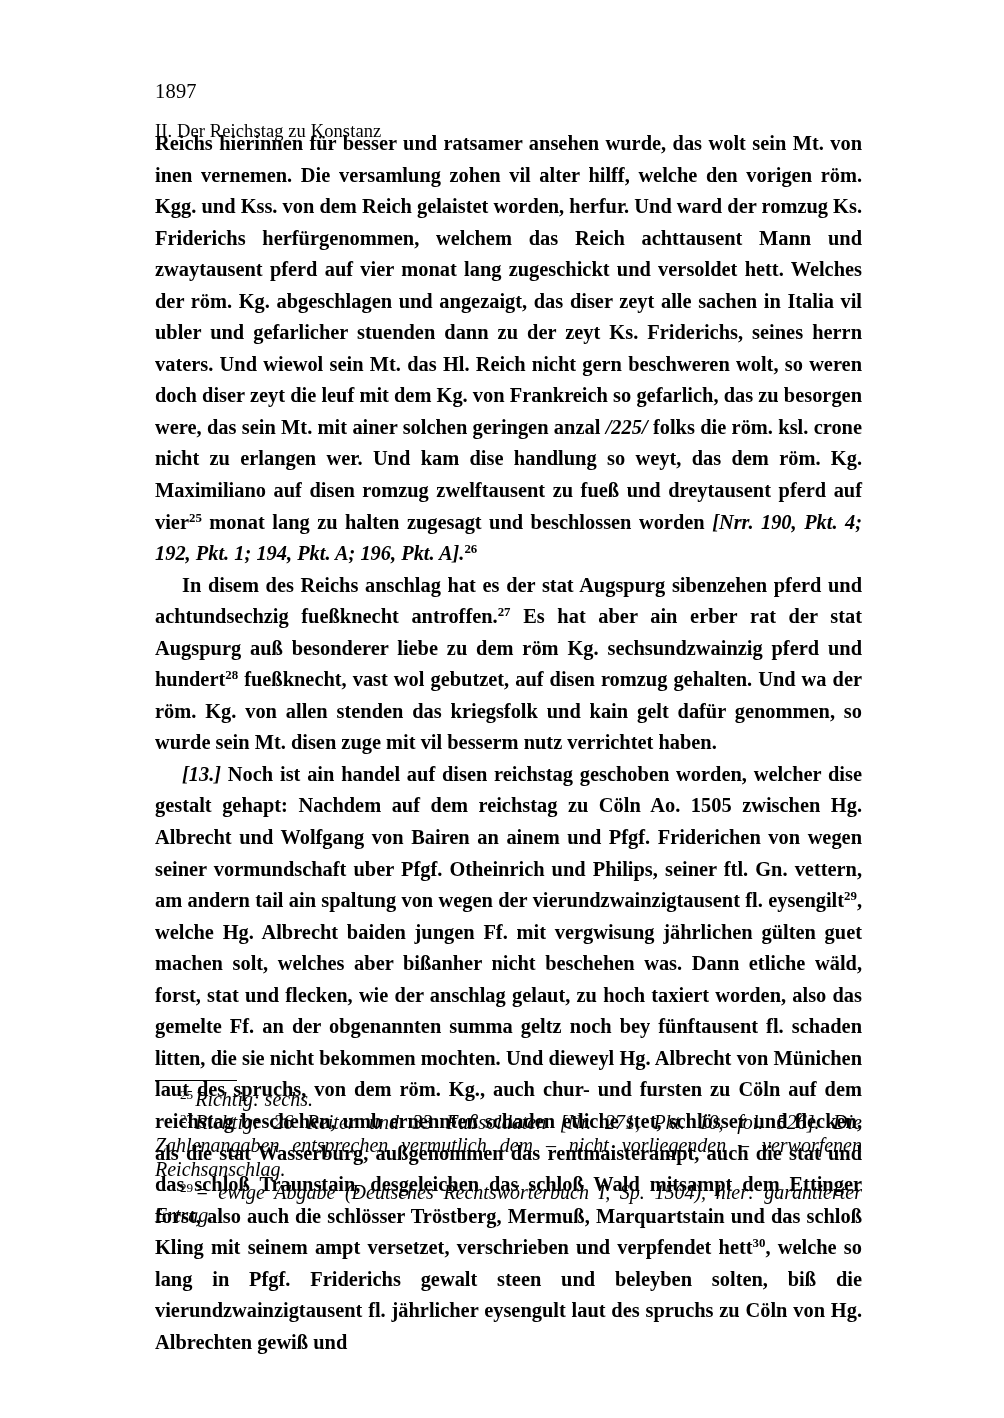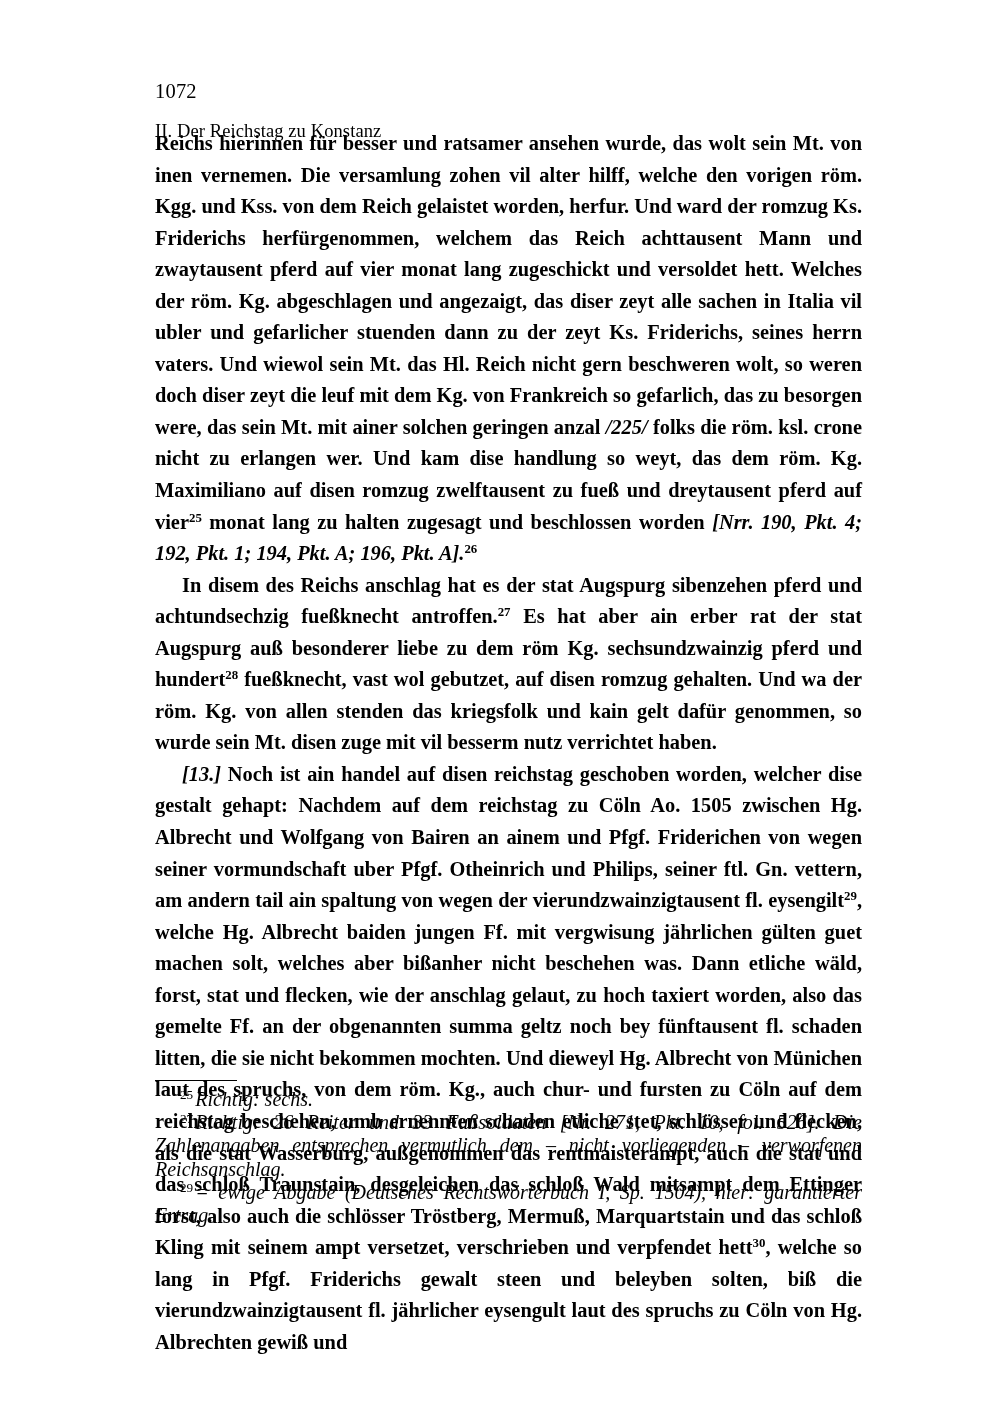--- a/index.html
+++ b/index.html
@@ -109,21 +109,21 @@
     font-style: normal;
     letter-spacing: 0.3px;
   }
 </style>
 </head>
 <body>
 
 <div class="page">
 
   <div class="runhead">
-    <span class="folio">1072</span>
+    <span class="folio">1897</span>
     <span class="title">II. Der Reichstag zu Konstanz</span>
   </div>
 
   <div class="body-block" id="body-block">
       <p class="para"><span>Reichs hierinnen für besser und ratsamer ansehen wurde, das wolt sein Mt. von inen vernemen. Die versamlung zohen vil alter hilff, welche den vorigen röm. Kgg. und Kss. von dem Reich gelaistet worden, herfur. Und ward der romzug Ks. Friderichs herfürgenommen, welchem das Reich achttausent Mann und zwaytausent pferd auf vier monat lang zugeschickt und versoldet hett. Welches der röm. Kg. abgeschlagen und angezaigt, das diser zeyt alle sachen in Italia vil ubler und gefarlicher stuenden dann zu der zeyt Ks. Friderichs, seines herrn vaters. Und wiewol sein Mt. das Hl. Reich nicht gern beschweren wolt, so weren doch diser zeyt die leuf mit dem Kg. von Frankreich so gefarlich, das zu besorgen were, das sein Mt. mit ainer solchen geringen anzal </span><span class="it">/225/</span><span> folks die röm. ksl. crone nicht zu erlangen wer. Und kam dise handlung so weyt, das dem röm. Kg. Maximiliano auf disen romzug zwelftausent zu fueß und dreytausent pferd auf vier</span><sup>25</sup><span> monat lang zu halten zugesagt und beschlossen worden </span><span class="it">[Nrr. 190, Pkt. 4; 192, Pkt. 1; 194, Pkt. A; 196, Pkt. A].</span><sup>26</sup></p>
       <p class="para indent"><span>In disem des Reichs anschlag hat es der stat Augspurg sibenzehen pferd und achtundsechzig fueßknecht antroffen.</span><sup>27</sup><span> Es hat aber ain erber rat der stat Augspurg auß besonderer liebe zu dem röm Kg. sechsundzwainzig pferd und hundert</span><sup>28</sup><span> fueßknecht, vast wol gebutzet, auf disen romzug gehalten. Und wa der röm. Kg. von allen stenden das kriegsfolk und kain gelt dafür genommen, so wurde sein Mt. disen zuge mit vil besserm nutz verrichtet haben.</span></p>
       <p class="para indent"><span class="it">[13.]</span><span> Noch ist ain handel auf disen reichstag geschoben worden, welcher dise gestalt gehapt: Nachdem auf dem reichstag zu Cöln Ao. 1505 zwischen Hg. Albrecht und Wolfgang von Bairen an ainem und Pfgf. Friderichen von wegen seiner vormundschaft uber Pfgf. Otheinrich und Philips, seiner ftl. Gn. vettern, am andern tail ain spaltung von wegen der vierundzwainzigtausent fl. eysengilt</span><sup>29</sup><span>, welche Hg. Albrecht baiden jungen Ff. mit vergwisung jährlichen gülten guet machen solt, welches aber bißanher nicht beschehen was. Dann etliche wäld, forst, stat und flecken, wie der anschlag gelaut, zu hoch taxiert worden, also das gemelte Ff. an der obgenannten summa geltz noch bey fünftausent fl. schaden litten, die sie nicht bekommen mochten. Und dieweyl Hg. Albrecht von Münichen laut des spruchs, von dem röm. Kg., auch chur- und fursten zu Cöln auf dem reichstag beschehen, umb ernennten schaden etliche stet, schlösser und flecken, als die stat Wasserburg, außgenommen das rentmaisterampt, auch die stat und das schloß Traunstain, desgeleichen das schloß Wald mitsampt dem Ettinger forst, also auch die schlösser Tröstberg, Mermuß, Marquartstain und das schloß Kling mit seinem ampt versetzet, verschrieben und verpfendet hett</span><sup>30</sup><span>, welche so lang in Pfgf. Friderichs gewalt steen und beleyben solten, biß die vierundzwainzigtausent fl. jährlicher eysengult laut des spruchs zu Cöln von Hg. Albrechten gewiß und</span></p>
     </div>
 
   <div class="footnotes">

